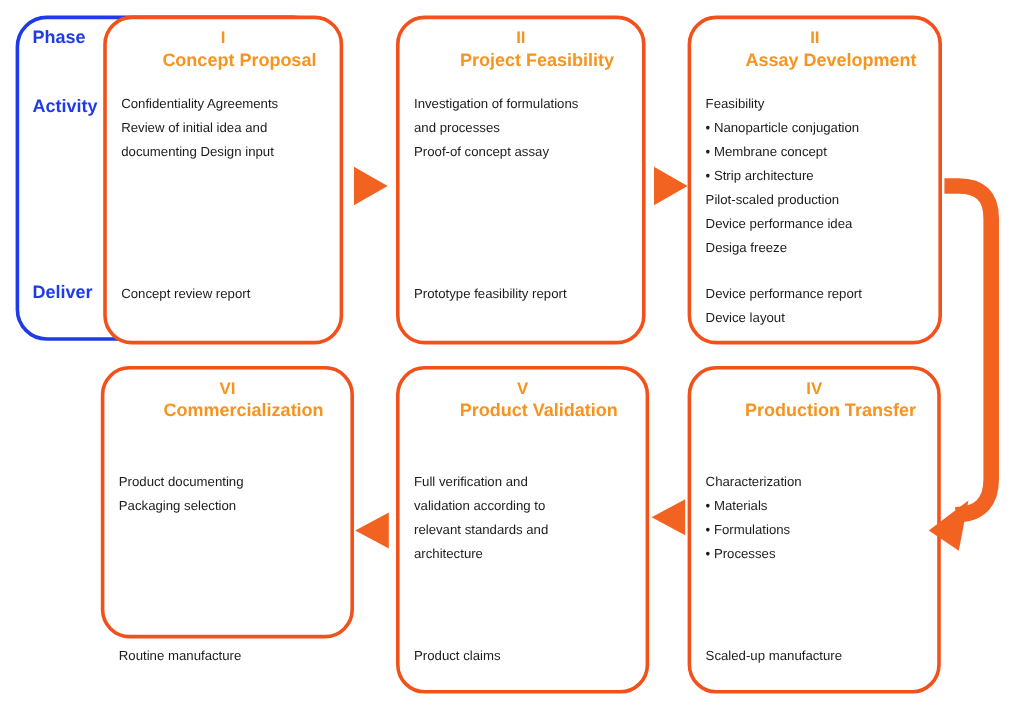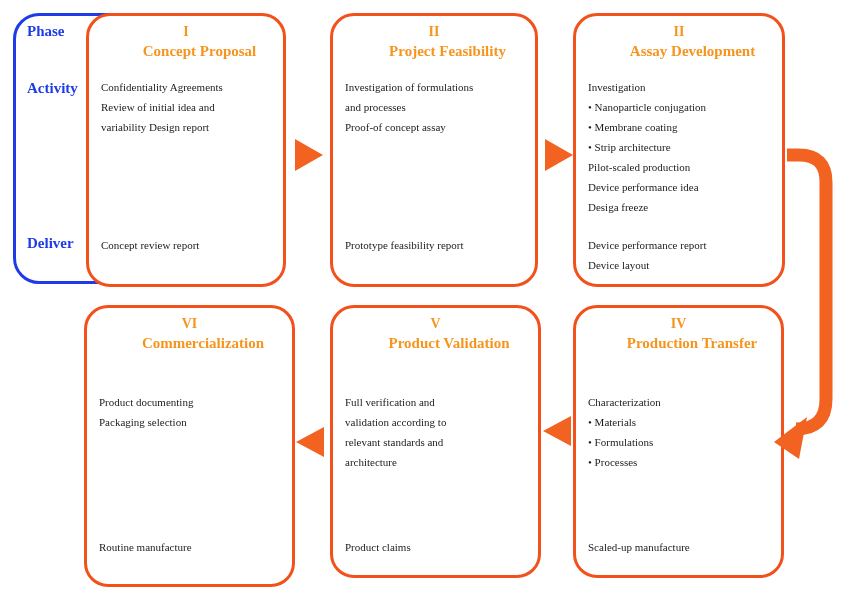--- a/index.html
+++ b/index.html
@@ -9,21 +9,21 @@
     --blue: #1F3BE8;
     --text: #1C1C1C;
     --bg: #FFFFFF;
   }
   html, body { margin: 0; padding: 0; background: var(--bg); }
   .canvas {
     position: relative;
     width: 842px;
     height: 596px;
     background: var(--bg);
-    font-family: Liberation Serif, serif;
+    font-family: Liberation Sans, sans-serif;
     color: var(--text);
     overflow: hidden;
   }
   
   .legend-box {
     position: absolute;
     left: 13px; top: 13px;
     width: 257px; height: 271px;
     border: 3px solid var(--blue);
     border-radius: 26px;
@@ -100,21 +100,21 @@
   <div class="legend-label legend-deliver">Deliver</div>
 
   <div class="stage row1" style="left:86px; top:13px; width:200px; height:274px;">
     <div class="hdr">
       <div class="num">I</div>
       <div class="ttl">Concept Proposal</div>
     </div>
     <div class="acts">
         <div class="line">Confidentiality Agreements</div>
         <div class="line">Review of initial idea and</div>
-        <div class="line">variability Design report</div>
+        <div class="line">documenting Design input</div>
       </div>
     <div class="dels">
         <div class="line">Concept review report</div>
       </div>
   </div>
 
   <div class="stage row1" style="left:330px; top:13px; width:208px; height:274px;">
     <div class="hdr">
       <div class="num">II</div>
       <div class="ttl">Project Feasibility</div>
@@ -128,35 +128,35 @@
         <div class="line">Prototype feasibility report</div>
       </div>
   </div>
 
   <div class="stage row1" style="left:573px; top:13px; width:212px; height:274px;">
     <div class="hdr">
       <div class="num">II</div>
       <div class="ttl">Assay Development</div>
     </div>
     <div class="acts">
-        <div class="line">Investigation</div>
+        <div class="line">Feasibility</div>
         <div class="line">•  Nanoparticle conjugation</div>
-        <div class="line">•  Membrane coating</div>
+        <div class="line">•  Membrane concept</div>
         <div class="line">•  Strip architecture</div>
         <div class="line">Pilot-scaled production</div>
         <div class="line">Device performance idea</div>
         <div class="line">Desiga freeze</div>
       </div>
     <div class="dels">
         <div class="line">Device performance report</div>
         <div class="line">Device layout</div>
       </div>
   </div>
 
-  <div class="stage row2" style="left:84px; top:305px; width:211px; height:282px;">
+  <div class="stage row2" style="left:84px; top:305px; width:211px; height:227px;">
     <div class="hdr">
       <div class="num">VI</div>
       <div class="ttl">Commercialization</div>
     </div>
     <div class="acts">
         <div class="line">Product documenting</div>
         <div class="line">Packaging selection</div>
       </div>
     <div class="dels">
         <div class="line">Routine manufacture</div>

